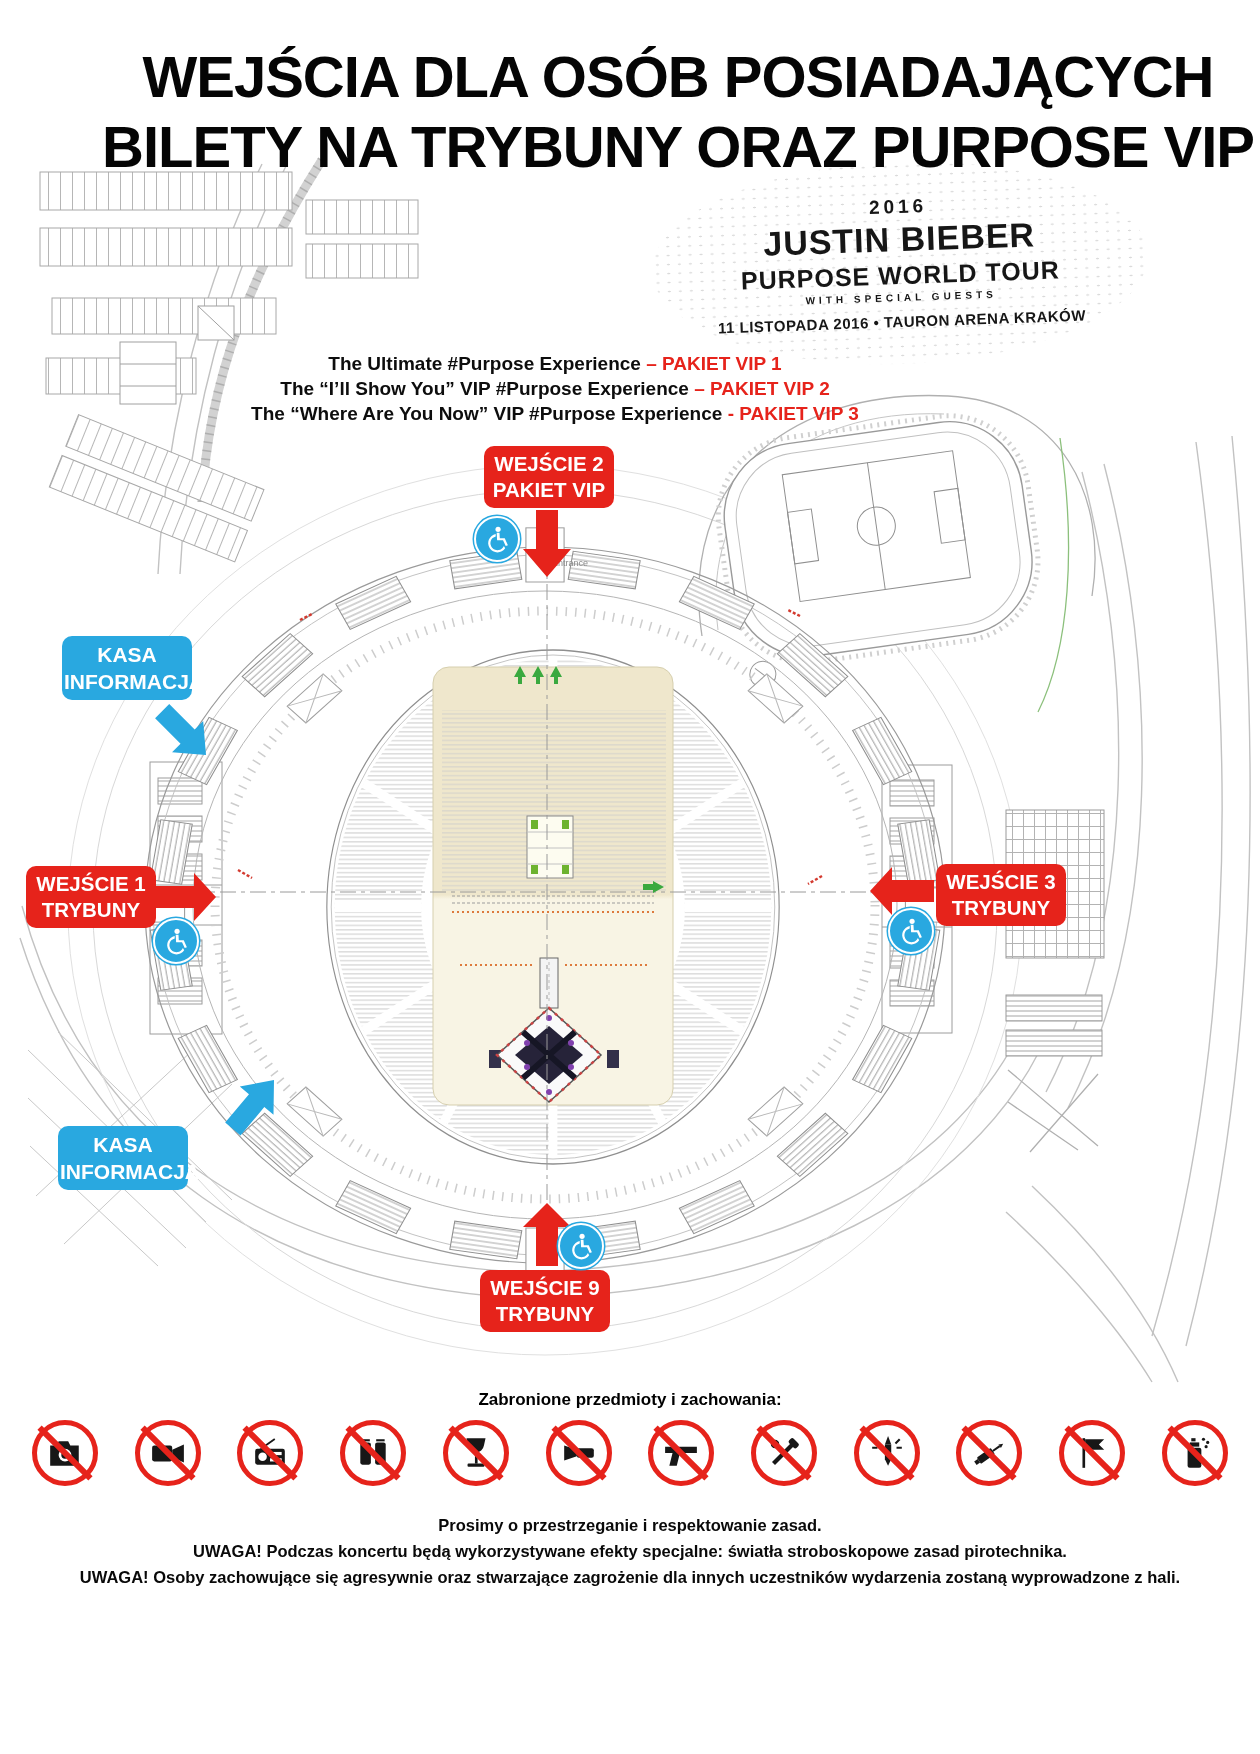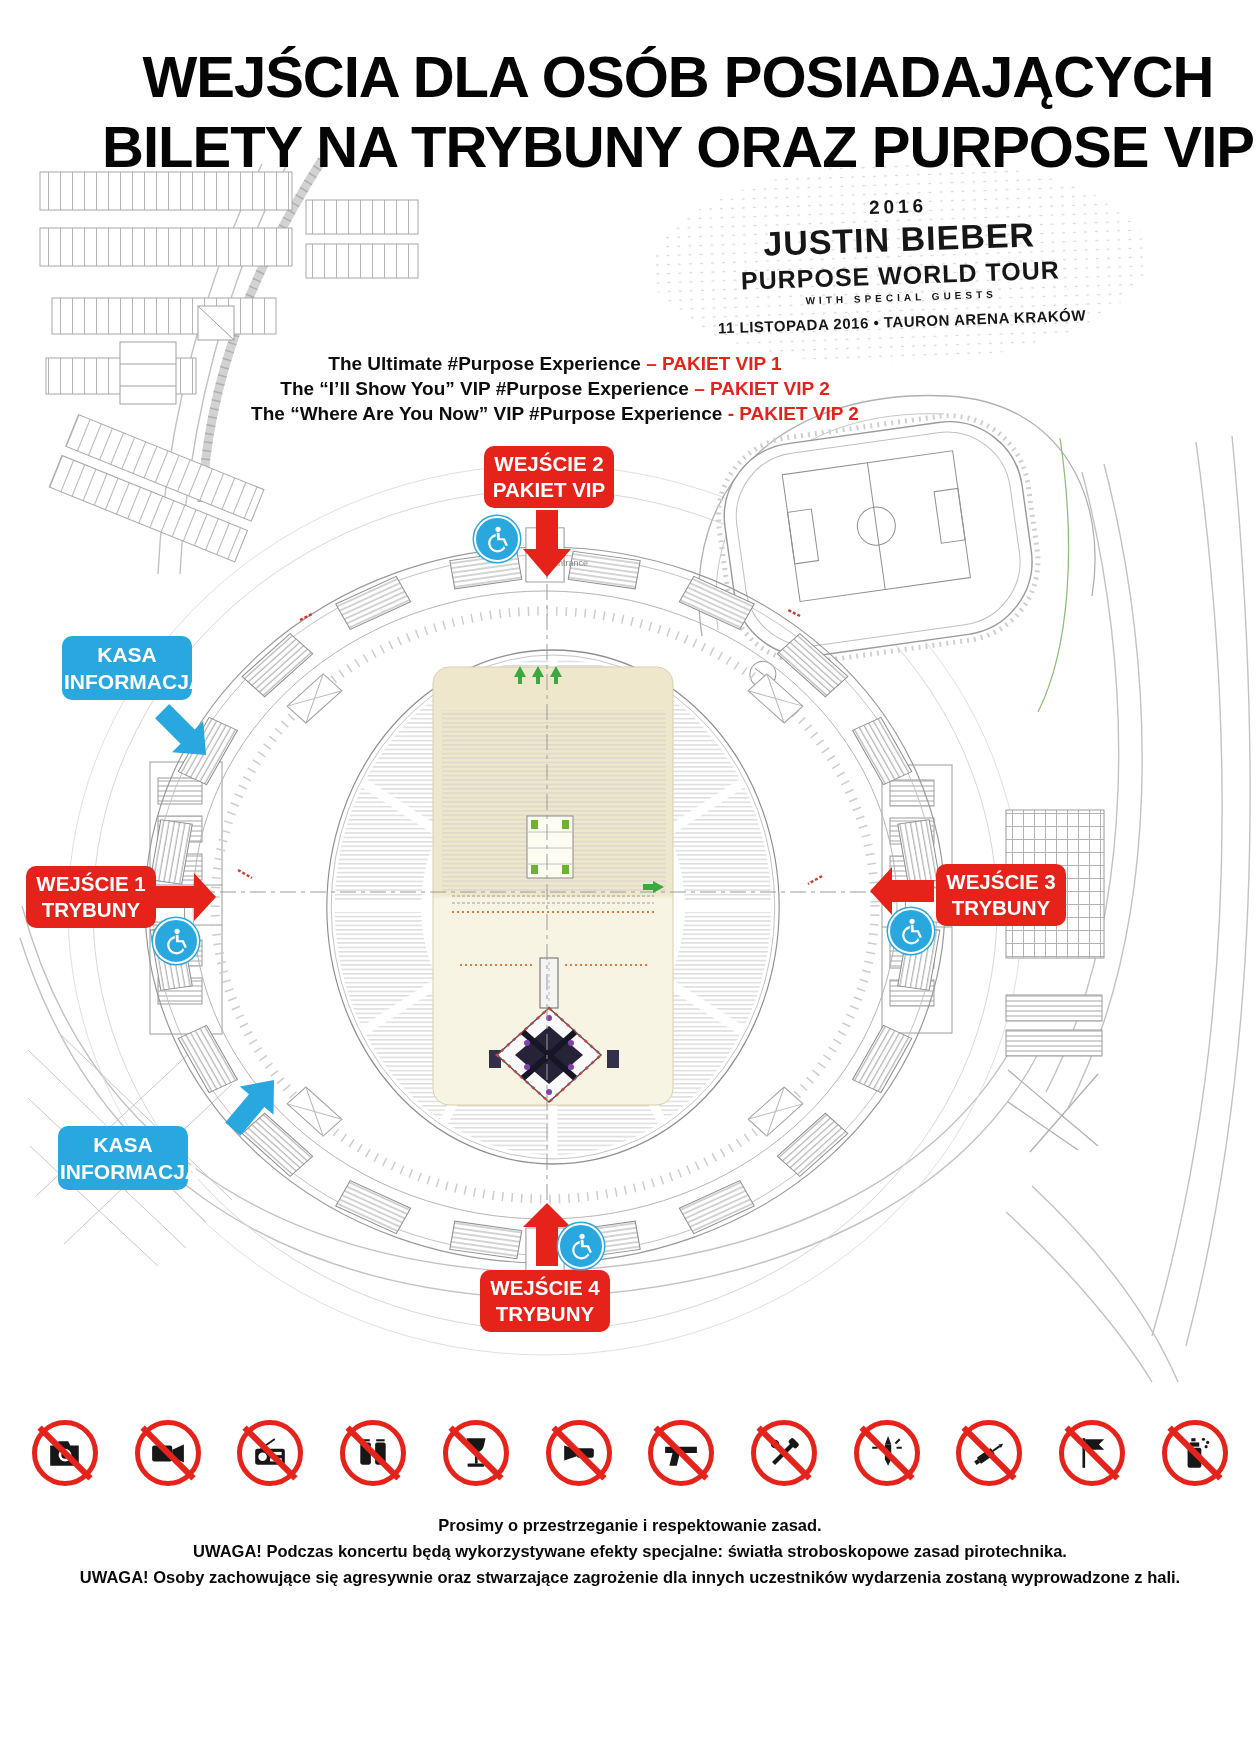--- a/index.html
+++ b/index.html
@@ -304,21 +304,21 @@
     <div class="lg-year">2016</div>
     <div class="lg-artist">JUSTIN BIEBER</div>
     <div class="lg-tour">PURPOSE WORLD TOUR</div>
     <div class="lg-guests">WITH SPECIAL GUESTS</div>
     <div class="lg-date">11 LISTOPADA 2016 • TAURON ARENA KRAKÓW</div>
   </div>
 
   <div class="vip">
     <div><span>The Ultimate #Purpose Experience </span><span class="hl">– PAKIET VIP 1</span></div>
     <div><span>The “I’ll Show You” VIP #Purpose Experience </span><span class="hl">– PAKIET VIP 2</span></div>
-    <div><span>The “Where Are You Now” VIP #Purpose Experience </span><span class="hl">- PAKIET VIP 2</span></div>
+    <div><span>The “Where Are You Now” VIP #Purpose Experience </span><span class="hl">- PAKIET VIP 3</span></div>
   </div>
 
   <svg id="arrow-layer" width="1260" height="1754" viewBox="0 0 1260 1754">
     <polygon style="fill:var(--red)" points="536,510 558,510 558,549 571,549 547,577 523,549 536,549"></polygon>
     <polygon style="fill:var(--red)" points="152,886 194,886 194,873 216,897 194,921 194,908 152,908"></polygon>
     <polygon style="fill:var(--red)" points="934,880 892,880 892,867 870,891 892,915 892,902 934,902"></polygon>
     <polygon style="fill:var(--red)" points="536,1266 536,1227 523,1227 547,1203 571,1227 558,1227 558,1266"></polygon>
     <g transform="translate(206,755) rotate(-45)">
       <polygon style="fill:var(--blue)" points="-10,-62 10,-62 10,-26 22,-26 0,0 -22,-26 -10,-26"></polygon>
     </g>
@@ -333,21 +333,21 @@
   </div>
   <div class="lab red" style="left:16px;top:866px;margin-left:10px;">
     <div>WEJŚCIE 1</div>
     <div>TRYBUNY</div>
   </div>
   <div class="lab red" style="left:936px;top:864px;">
     <div>WEJŚCIE 3</div>
     <div>TRYBUNY</div>
   </div>
   <div class="lab red" style="left:480px;top:1270px;">
-    <div>WEJŚCIE 4</div>
+    <div>WEJŚCIE 9</div>
     <div>TRYBUNY</div>
   </div>
 
   <div class="lab blue" style="left:62px;top:636px;">
     <div>KASA</div>
     <div>INFORMACJA</div>
   </div>
   <div class="lab blue" style="left:58px;top:1126px;">
     <div>KASA</div>
     <div>INFORMACJA</div>
@@ -375,20 +375,21 @@
       </svg>
   </div>
   <div class="wc" style="left:558px;top:1223px;">
     <svg viewBox="0 0 26 26">
         <circle cx="14" cy="4" r="2.4"></circle>
         <path d="M12.7 7.2h2.6l.3 5h4.6l2.9 6.5-2 .9-2.5-5.4h-5.5z"></path>
         <path d="M11.8 10.6a6.5 6.5 0 1 0 7.6 8.8l1.2 2.2a8.6 8.6 0 1 1-8.8-13.2z"></path>
       </svg>
   </div>
 
+  <div class="pro-title">Zabronione przedmioty i zachowania:</div>
   <div class="pro-row">
     <span class="pro">
       <svg viewBox="0 0 34 34">
           <path d="M11 6h9l2 4h8v19H3V10h6z"></path>
           <circle cx="17" cy="19" r="6" fill="#fff"></circle>
           <circle cx="17" cy="19" r="3.5"></circle>
         </svg>
     </span>
     <span class="pro">
       <svg viewBox="0 0 34 34">

